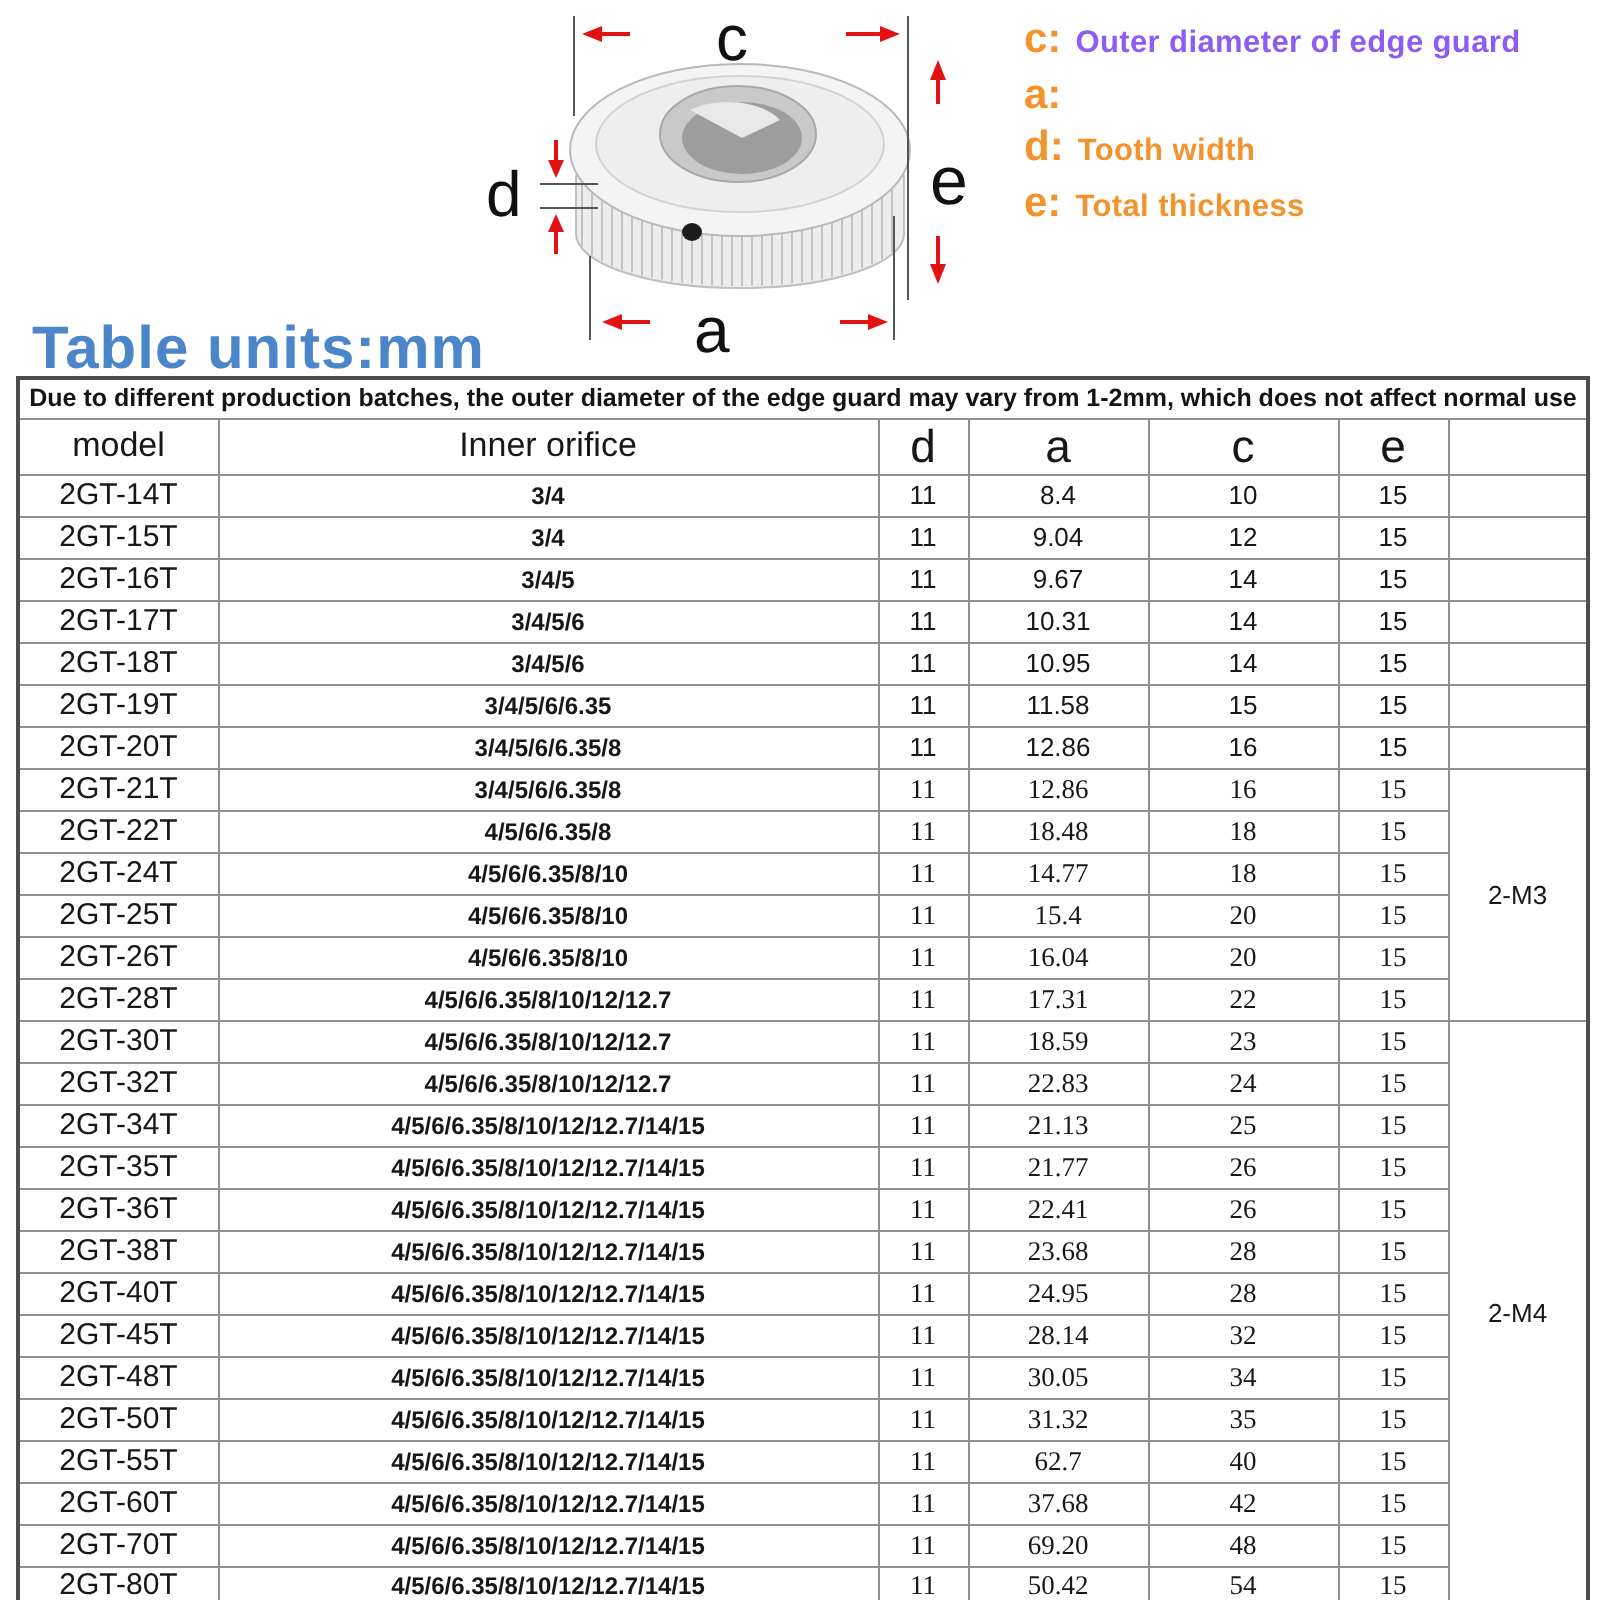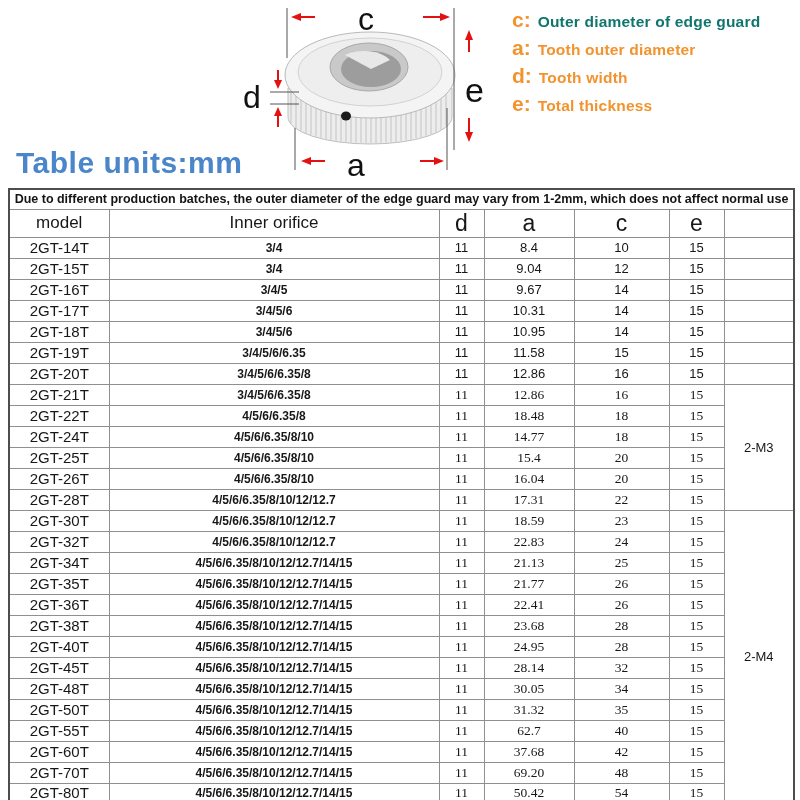--- a/index.html
+++ b/index.html
@@ -12,21 +12,21 @@
   
   .top-section { position:absolute; left:0; top:0; width:800px; height:188px; }
   .pulley-svg { position:absolute; left:225px; top:0; }
 
   .legend { position:absolute; left:512px; top:10px; width:288px; }
   .legend-item { display:flex; align-items:baseline; margin-bottom:7px; }
   .legend-letter { font-size:21px; font-weight:bold; line-height:19px; margin-right:7px; }
   .legend-text { font-size:15.5px; font-weight:bold; letter-spacing:0.2px; }
 
   .units-label {
-    position:absolute; left:16px; top:146px;
+    position:absolute; left:16px; top:158px;
     font-size:30px; font-weight:bold; color:#4a86c9; letter-spacing:0.5px;
   }
 
   
   table.spec {
     position:absolute; left:8px; top:188px; width:785px;
     border-collapse:collapse; table-layout:fixed;
     border:2px solid #4d4d4d; border-bottom:4px solid #080808;
   }
   table.spec th, table.spec td {
@@ -147,25 +147,24 @@
     </g>
     <g class="red-arrow">
       <line x1="195" y1="161" x2="213" y2="161"></line>
         <polygon points="219,161 209,157 209,165"></polygon>
     </g>
   </svg>
 
   <div class="legend">
     <div class="legend-item">
       <span class="legend-letter" style="color: rgb(242, 147, 46);">c:</span>
-      <span class="legend-text" style="color: #0f766e;">Outer diameter of edge guard</span>
+      <span class="legend-text" style="color: #8b5cf6;">Outer diameter of edge guard</span>
     </div>
     <div class="legend-item">
       <span class="legend-letter" style="color: rgb(242, 147, 46);">a:</span>
-      <span class="legend-text" style="color: rgb(242, 147, 46);">Tooth outer diameter</span>
     </div>
     <div class="legend-item">
       <span class="legend-letter" style="color: rgb(242, 147, 46);">d:</span>
       <span class="legend-text" style="color: rgb(242, 147, 46); text-align: center;">Tooth width</span>
     </div>
     <div class="legend-item">
       <span class="legend-letter" style="color: rgb(242, 147, 46);">e:</span>
       <span class="legend-text" style="color: rgb(242, 147, 46);">Total thickness</span>
     </div>
   </div>

